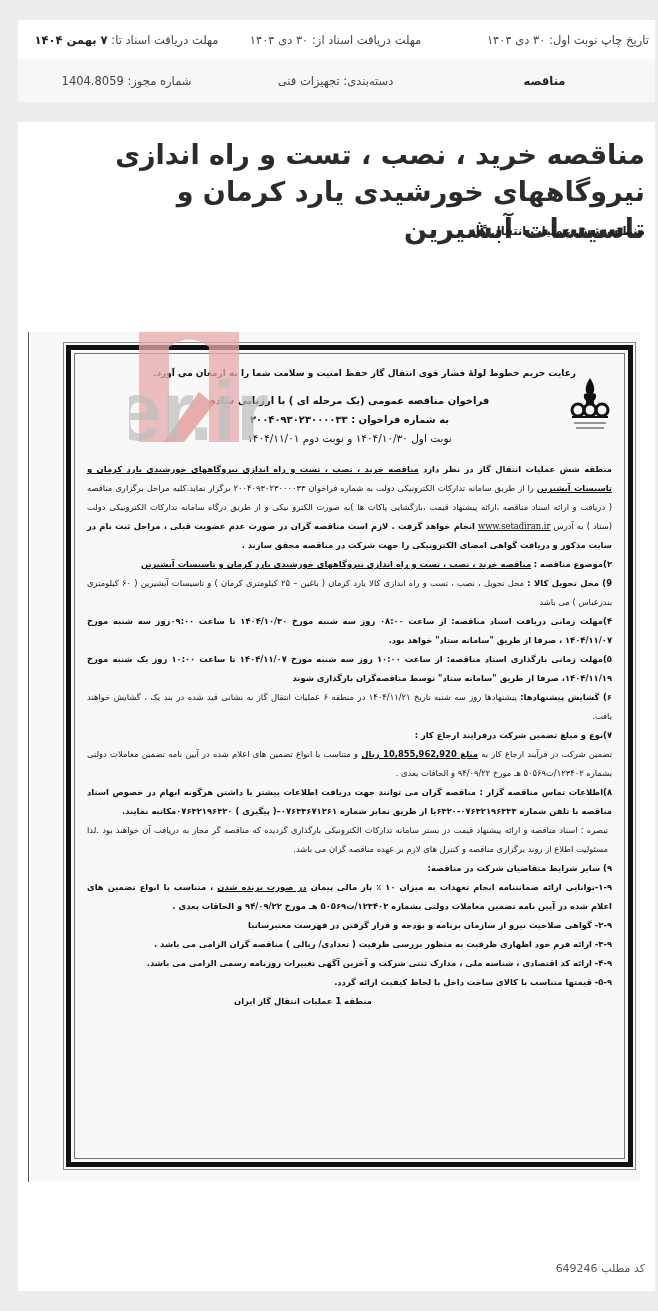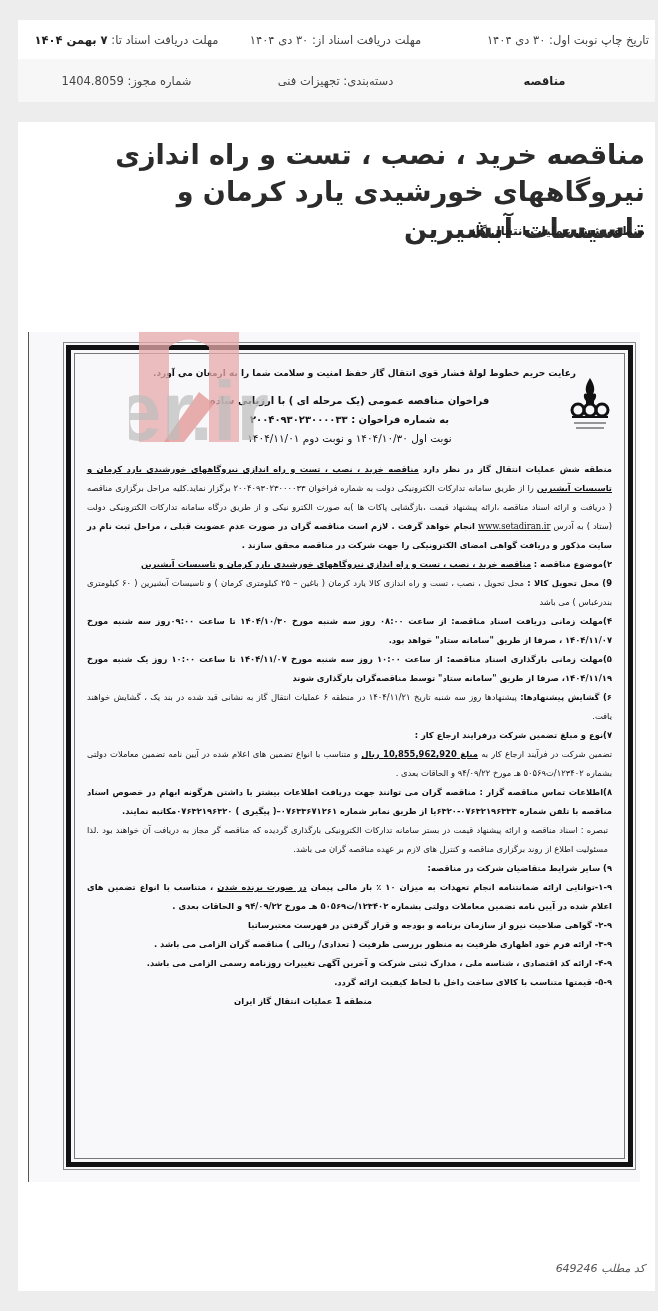--- a/index.html
+++ b/index.html
@@ -36,21 +36,21 @@
   .h2 { font-size: 10px; margin-top: 8px; }
   .h3 { font-size: 10px; }
   .h4 { font-size: 10.5px; font-weight: normal; letter-spacing: 0.3px; }
   .p { margin: 0; }
   .b { font-weight: bold; }
   .u { text-decoration: underline; font-weight: bold; }
   .lnk { text-decoration: underline; font-family: "DejaVu Serif", serif; }
   .indent { padding-right: 4px; }
   .signature { padding-right: 240px; font-weight: bold; }
 
-  .footer-code { position: absolute; right: 10px; top: 1140px; font-size: 11px; color: #555; font-style: italic; }
+  .footer-code { position: absolute; right: 10px; top: 1140px; font-size: 11px; color: #555; }
 </style>
 </head>
 <body>
 
 <div class="info-card">
   <div class="info-row">
     <div class="info-cell">
       <span>تاریخ چاپ نوبت اول:</span>
       <span>۳۰ دی ۱۴۰۴</span>
     </div>

